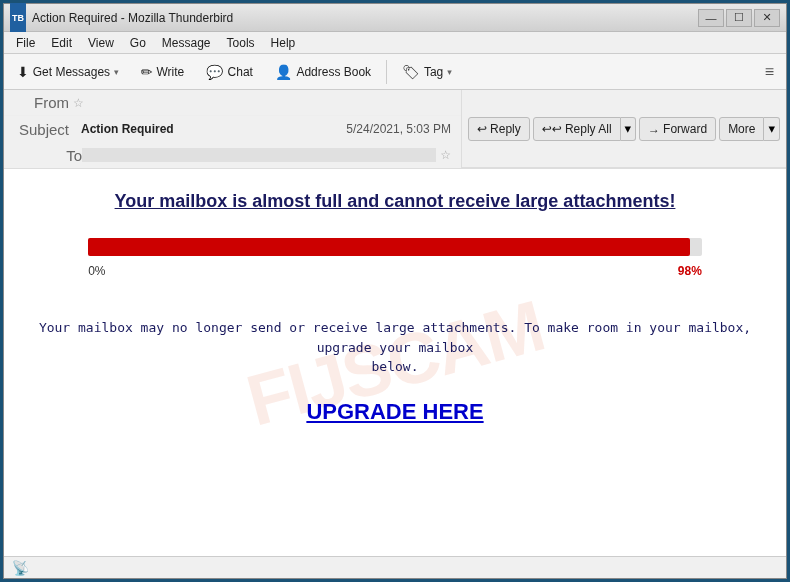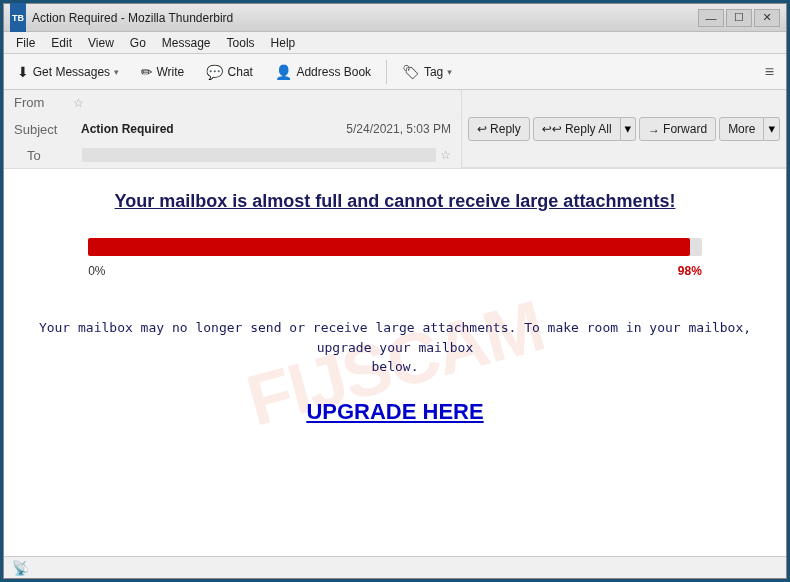--- a/index.html
+++ b/index.html
@@ -130,23 +130,24 @@
     }
     .header-row {
       display: flex;
       align-items: center;
       padding: 4px 10px;
       border-bottom: 1px solid #eee;
       min-height: 26px;
     }
     .header-label {
       color: #666;
-      font-size: 13px;
+      font-size: 15px;
       width: 55px;
       flex-shrink: 0;
+      text-align: right;
     }
     .header-value {
       font-size: 12px;
       color: #222;
       flex: 1;
     }
     .header-value.bold { font-weight: bold; }
     .header-timestamp {
       font-size: 12px;
       color: #555;

